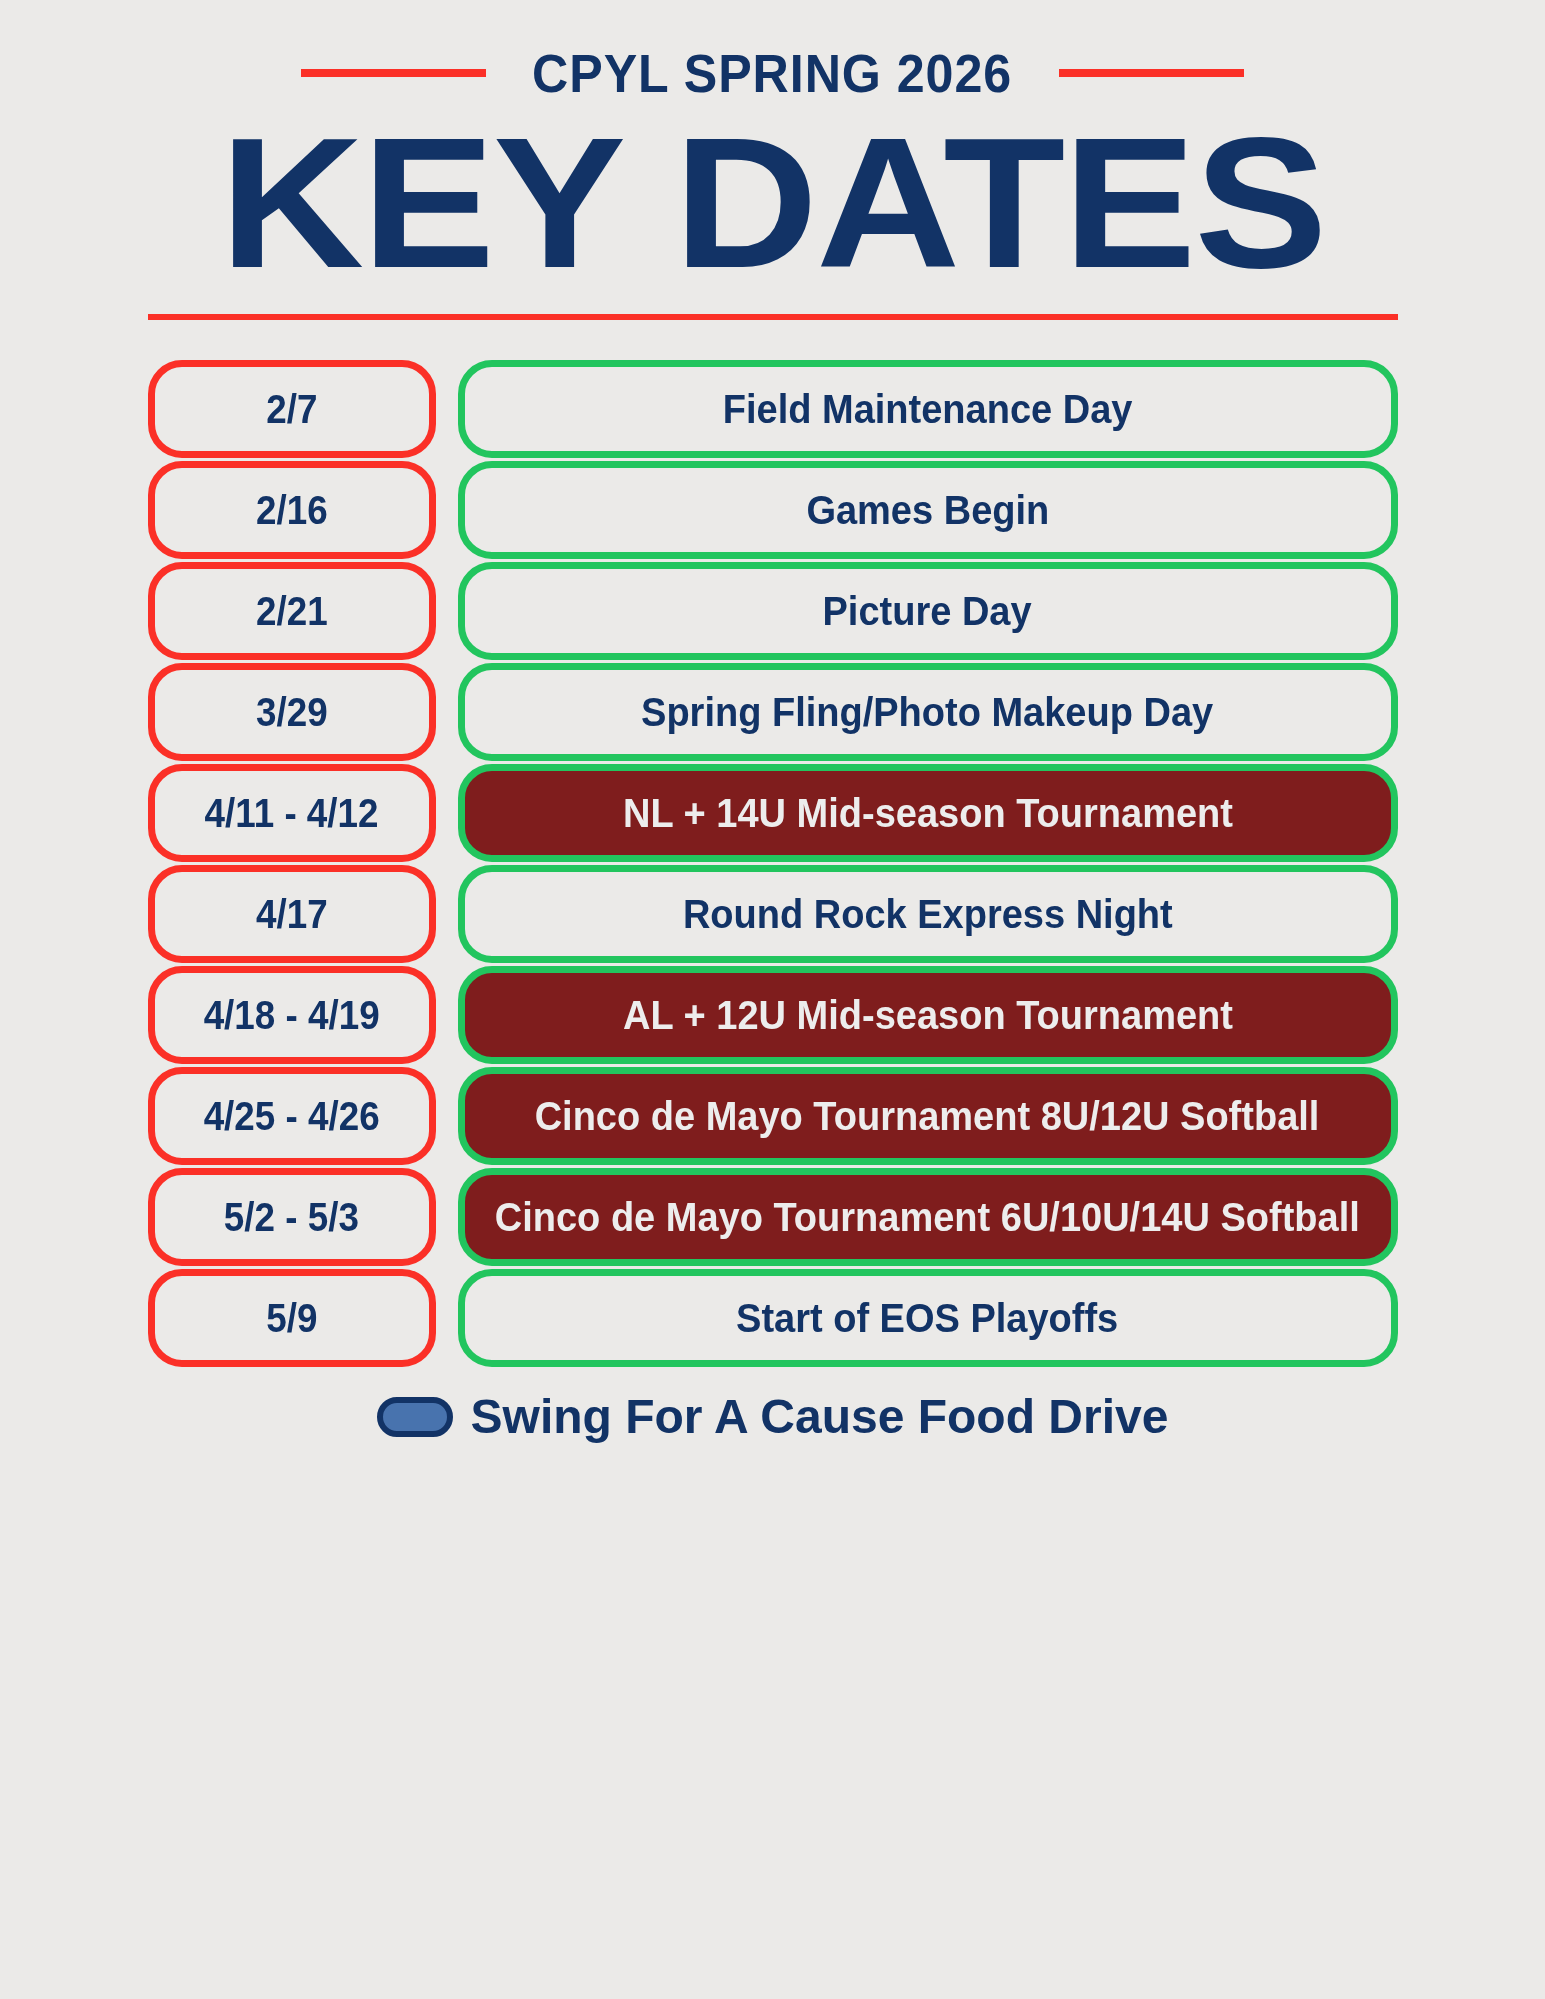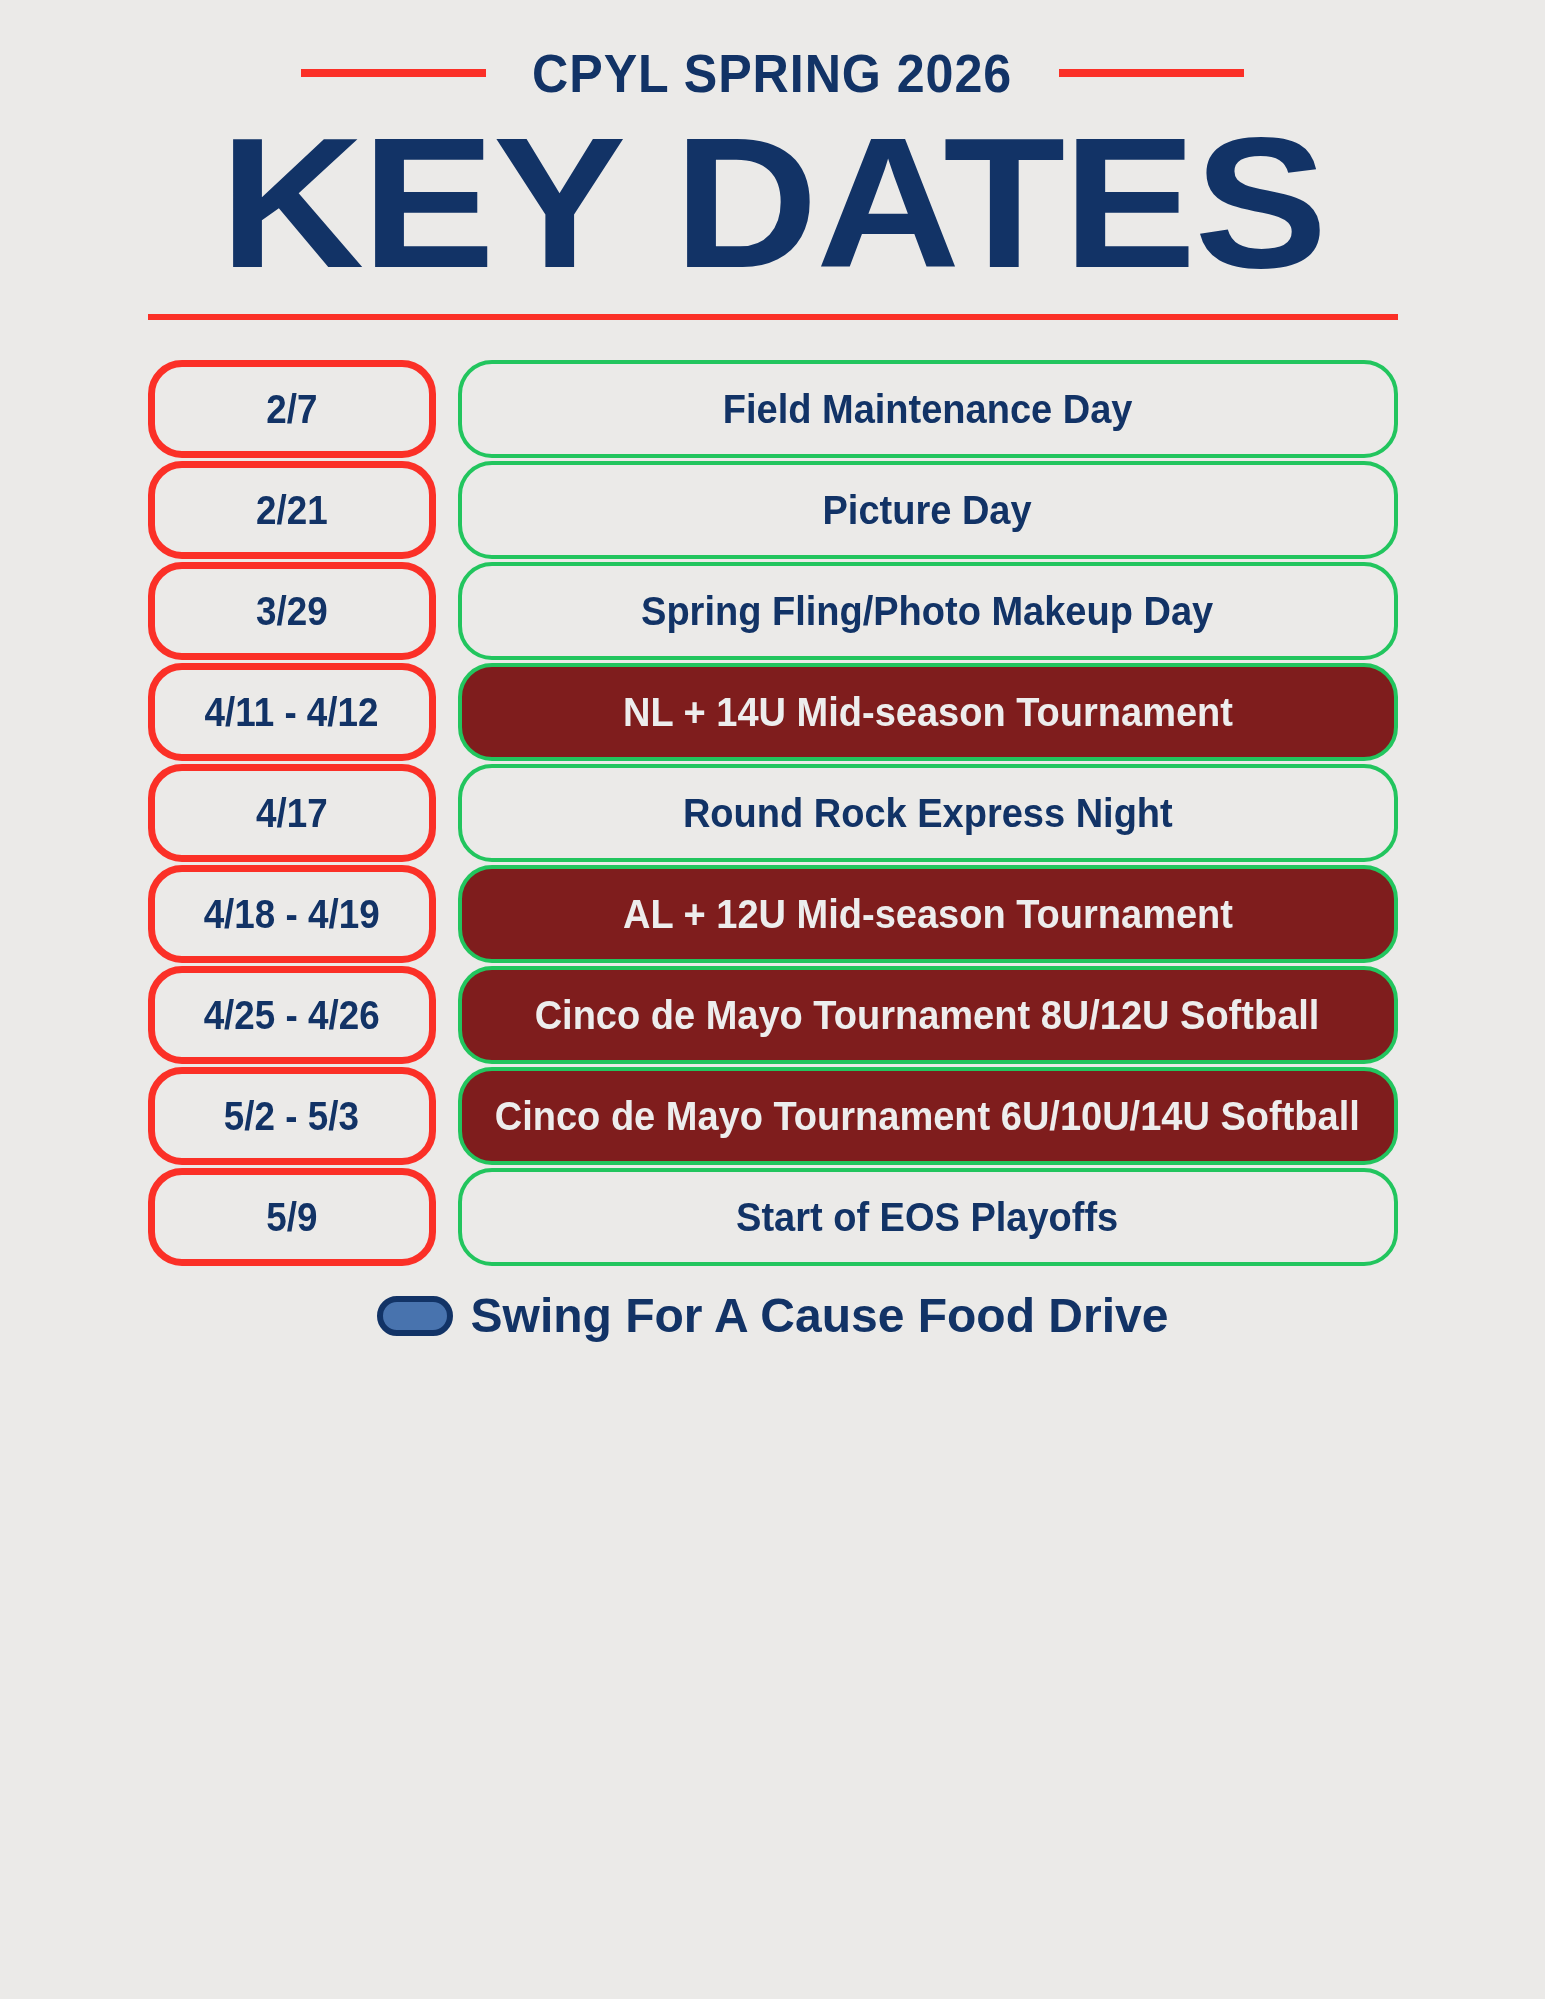--- a/index.html
+++ b/index.html
@@ -102,21 +102,21 @@
     font-family: "Liberation Sans Narrow", "Liberation Sans", sans-serif;
     font-size: 40px;
     font-weight: bold;
     transform: scaleX(0.92);
     transform-origin: center;
     white-space: nowrap;
   }
 
   .event-pill {
     flex: 1 1 auto;
-    border: 4px solid #22c55e;
+    border: 7px solid #22c55e;
     border-radius: 34px;
     background: #EBEAE8;
     display: flex;
     align-items: center;
     justify-content: center;
     box-sizing: border-box;
   }
   .event-pill span {
     color: #123366;
     font-family: "Liberation Sans Narrow", "Liberation Sans", sans-serif;
@@ -182,20 +182,28 @@
       <div class="row">
         <div class="date-pill">
           <span>2/7</span>
         </div>
         <div class="event-pill">
           <span>Field Maintenance Day</span>
         </div>
       </div>
       <div class="row">
         <div class="date-pill">
+          <span>2/16</span>
+        </div>
+        <div class="event-pill">
+          <span>Games Begin</span>
+        </div>
+      </div>
+      <div class="row">
+        <div class="date-pill">
           <span>2/21</span>
         </div>
         <div class="event-pill">
           <span>Picture Day</span>
         </div>
       </div>
       <div class="row">
         <div class="date-pill">
           <span>3/29</span>
         </div>

